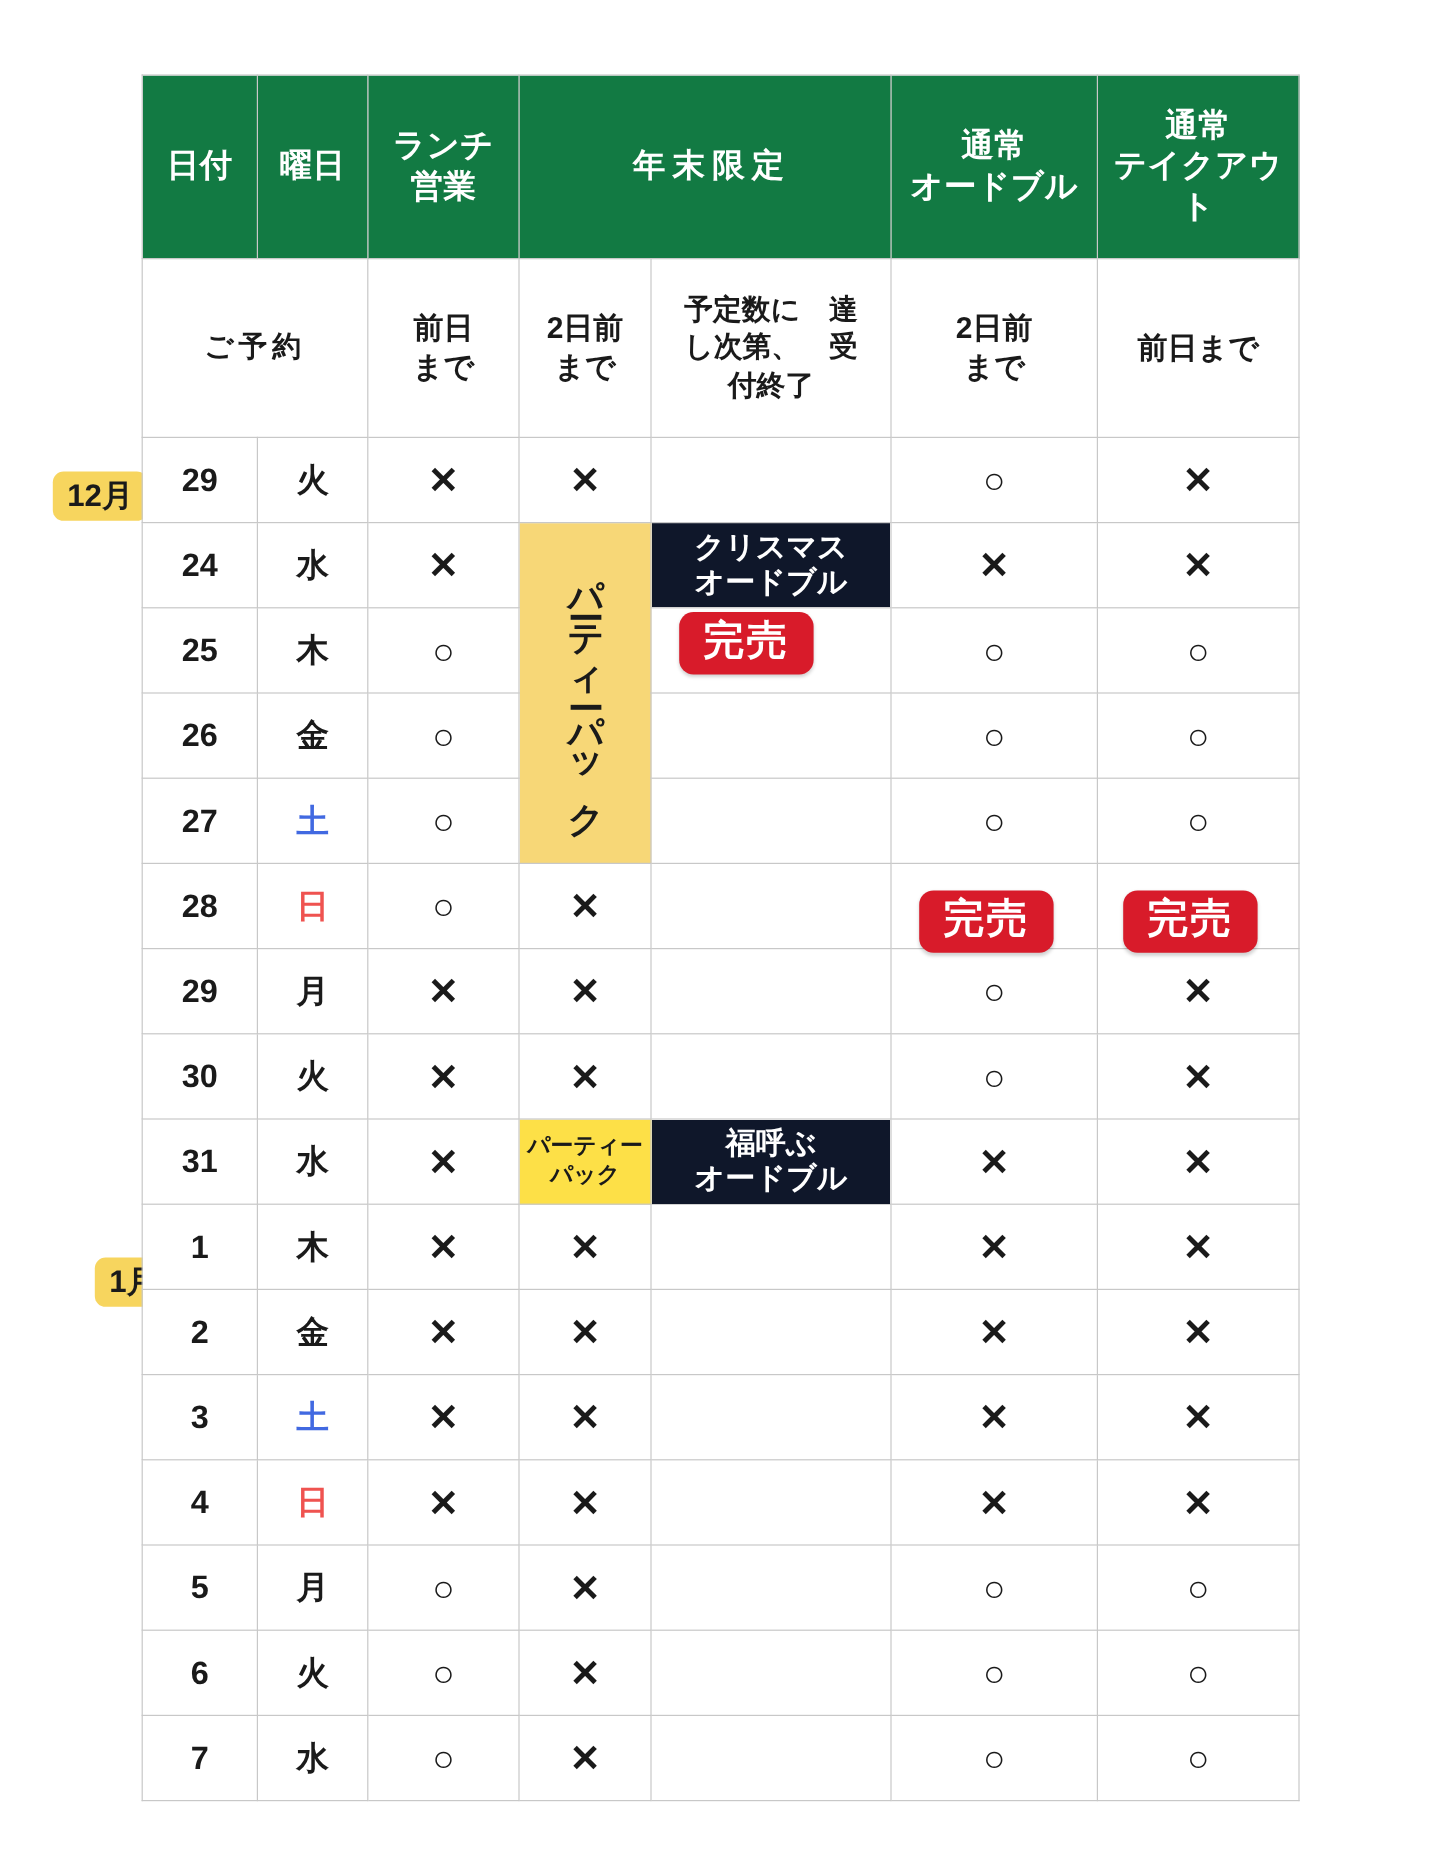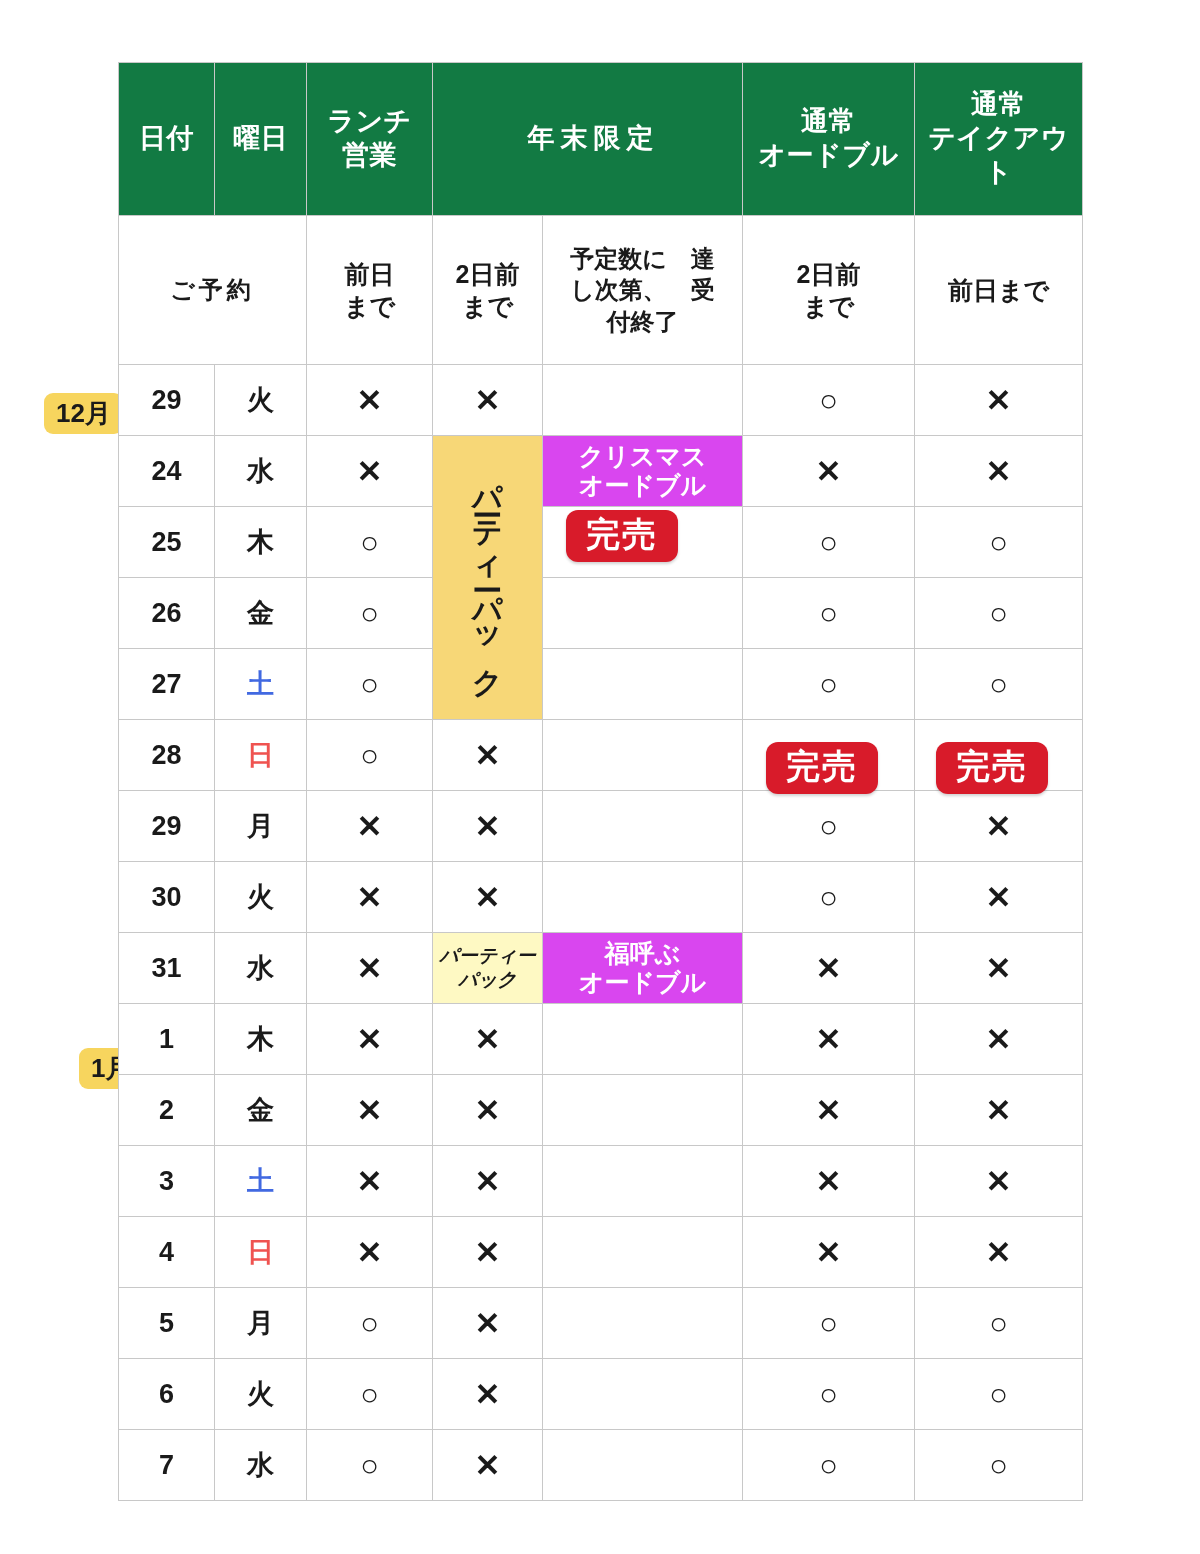--- a/index.html
+++ b/index.html
@@ -106,30 +106,29 @@
     color: #1a1a1a;
     padding: 4px 0;
   }
   .vert {
     writing-mode: vertical-rl;
     text-orientation: upright;
     display: inline-block;
     line-height: 1.05;
   }
   td.party-small {
-    background: #fef9c3;
+    background: #fde047;
     font-size: 19px;
     line-height: 1.25;
     font-weight: bold;
-    font-style: italic;
   }
 
   
   td.promo {
-    background: #d946ef;
+    background: #0f172a;
     color: #ffffff;
     font-size: 25px;
     line-height: 1.15;
     position: relative;
     font-weight: bold;
   }
   td.promo .promo-l1 { display: block; }
   td.promo .promo-l2 { display: block; }
 
   

